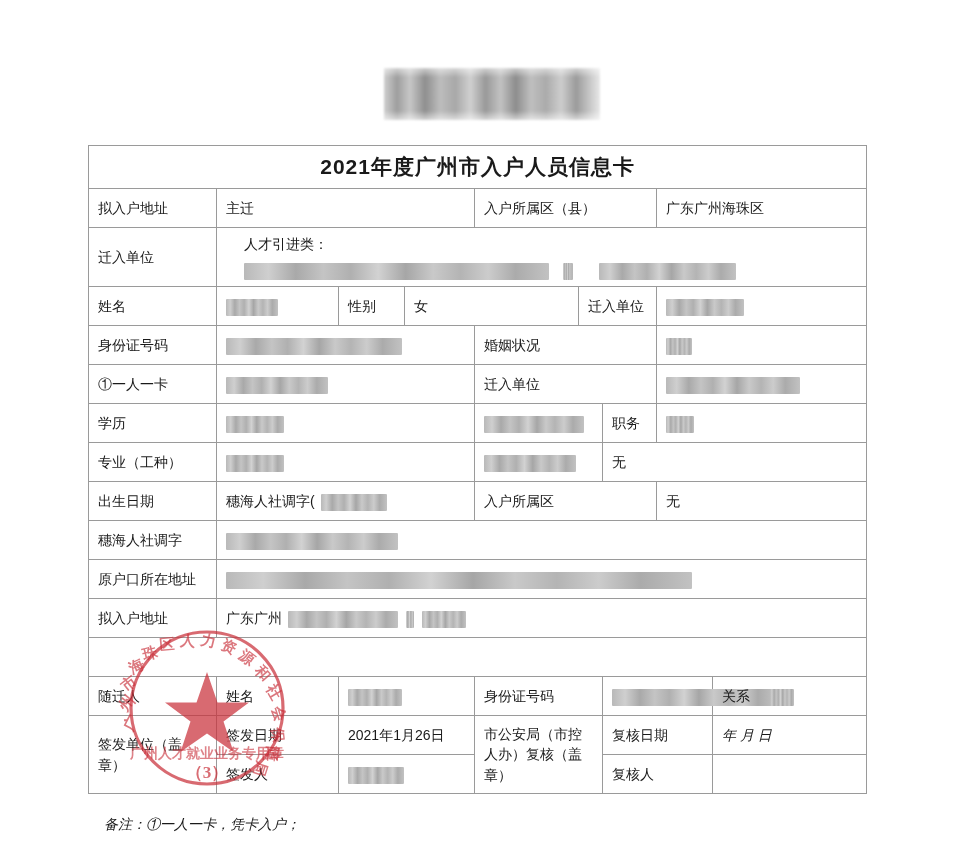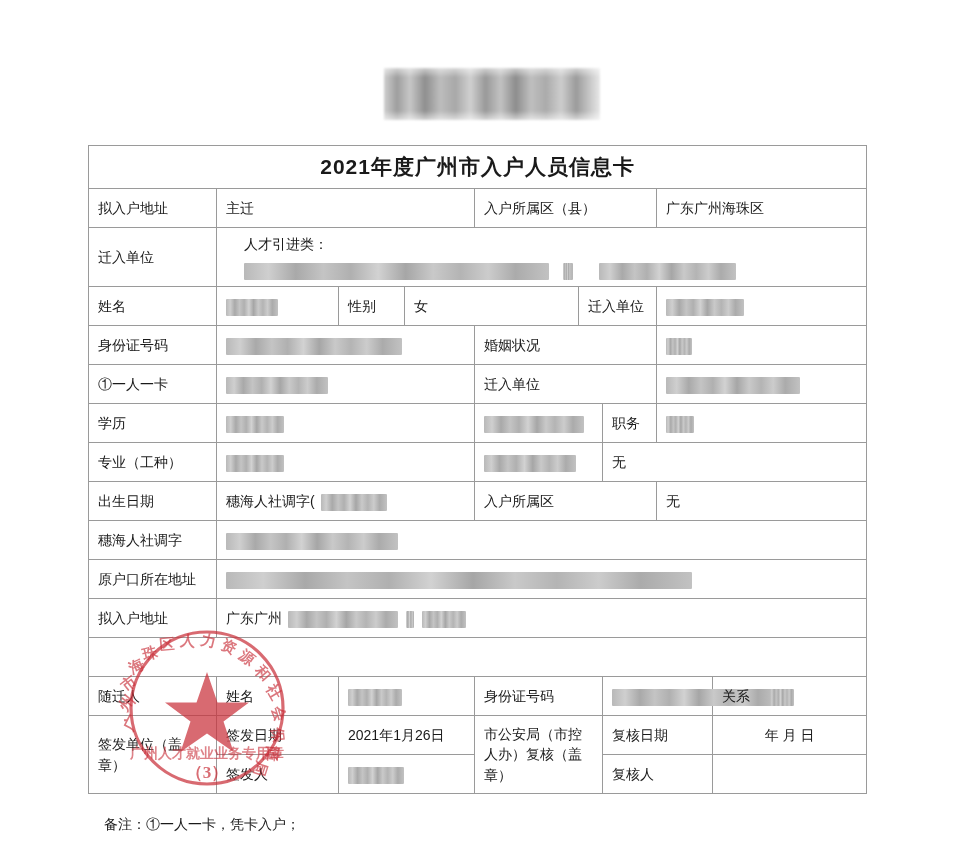--- a/index.html
+++ b/index.html
@@ -77,20 +77,21 @@
 
   .remarks {
     position: absolute;
     left: 88px;
     top: 812px;
     width: 778px;
     font-size: 14px;
     line-height: 1.75;
     padding-left: 16px;
     box-sizing: border-box;
+    font-style: italic;
   }
 
   
   #seal {
     position: absolute;
     left: 96px;
     top: 628px;
     width: 222px;
     height: 160px;
     pointer-events: none;
@@ -249,21 +250,21 @@
       <span class="redact" style="width:24px;margin-left:16px;"></span>
     </td>
   </tr>
 
   <tr>
     <td class="label" rowspan="2">签发单位（盖章）</td>
     <td colspan="2">签发日期</td>
     <td colspan="2">2021年1月26日</td>
     <td colspan="2" rowspan="2">市公安局（市控人办）复核（盖章）</td>
     <td colspan="2">复核日期</td>
-    <td style="text-align:center;">年    月    日</td>
+    <td style="text-align:left;font-style:italic;">年    月    日</td>
   </tr>
 
   <tr>
     <td colspan="2">签发人</td>
     <td colspan="2">
       <span class="redact" style="width:56px;"></span>
     </td>
     <td colspan="2">复核人</td>
     <td>&nbsp;</td>
   </tr>

